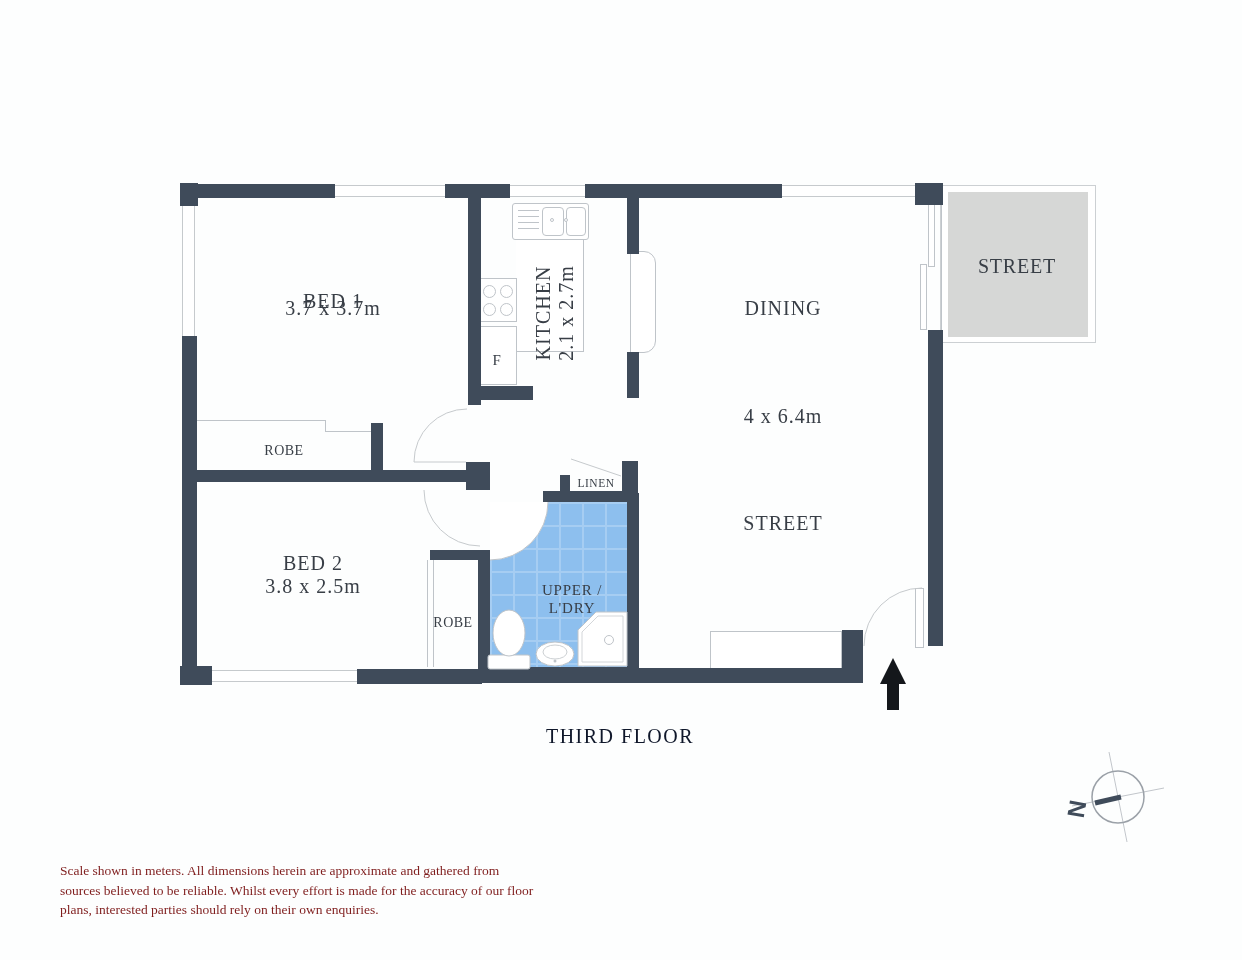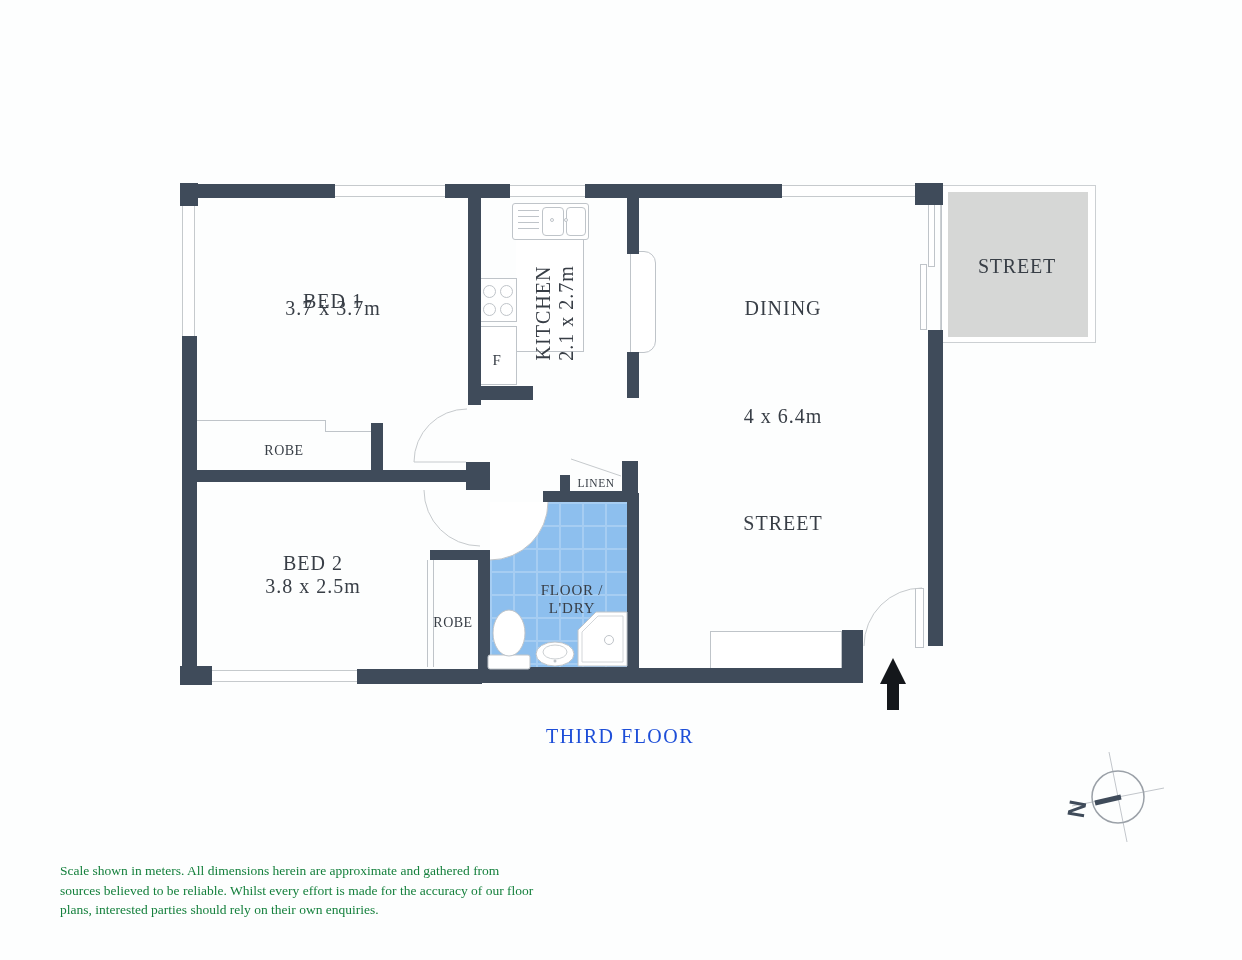--- a/index.html
+++ b/index.html
@@ -20,21 +20,21 @@
   .tiles{position:absolute;background-color:#8dbfee;
          background-image:linear-gradient(#a6cdf2 2px, transparent 2px),
                           linear-gradient(90deg,#a6cdf2 2px, transparent 2px);
          background-size:23px 23px;}
   .balcony-fill{position:absolute;background:#d6d7d6;}
   .balcony-outline{position:absolute;border:1px solid #ccd0d3;background:#fff;}
   .burner{position:absolute;width:13px;height:13px;border:1px solid #bfc4c9;border-radius:50%;background:#fff;}
   .dot{position:absolute;width:4px;height:4px;border:1px solid #bfc4c9;border-radius:50%;background:#fff;}
   #overlay{position:absolute;left:0;top:0;pointer-events:none;}
   .addr{position:absolute;left:60px;top:827px;font-size:25px;color:#2d2d2d;letter-spacing:0.2px;}
-  .disc{position:absolute;left:60px;top:861px;font-size:13.5px;line-height:19.5px;color:#15803d;}
+  .disc{position:absolute;left:60px;top:861px;font-size:13.5px;line-height:19.5px;color:#7f1d1d;}
   .north{position:absolute;left:1068px;top:795px;font-size:24px;font-weight:bold;
          font-family:"Liberation Sans","DejaVu Sans",sans-serif;color:#3f4b5a;
          transform:rotate(100deg);}
 </style>
 </head>
 <body>
 
 <div id="canvas">
 
   <div class="balcony-outline" style="left:940px;top:185px;width:156px;height:158px;"></div>
@@ -139,28 +139,28 @@
   <div class="lbl lbl-lg" style="left:333px;top:301px;">BED 1</div>
   <div class="lbl lbl-lg" style="left:333px;top:308px;">3.7 x 3.7m</div>
   <div class="lbl lbl-lg" style="left:313px;top:563px;">BED 2</div>
   <div class="lbl lbl-lg" style="left:313px;top:586px;">3.8 x 2.5m</div>
   <div class="lbl lbl-lg rot" style="left:543px;top:313px;">KITCHEN</div>
   <div class="lbl lbl-lg rot" style="left:566px;top:313px;">2.1 x 2.7m</div>
   <div class="lbl lbl-lg" style="left:783px;top:308px;">DINING</div>
   <div class="lbl lbl-lg" style="left:783px;top:416px;">4 x 6.4m</div>
   <div class="lbl lbl-lg" style="left:783px;top:523px;">STREET</div>
   <div class="lbl lbl-lg" style="left:1017px;top:266px;letter-spacing:0.8px;">STREET</div>
-  <div class="lbl lbl-md" style="left:572px;top:590px;">FLOOR /</div>
+  <div class="lbl lbl-md" style="left:572px;top:590px;">UPPER /</div>
   <div class="lbl lbl-md" style="left:572px;top:608px;">L'DRY</div>
   <div class="lbl lbl-sm" style="left:284px;top:451px;">ROBE</div>
   <div class="lbl lbl-sm" style="left:453px;top:623px;">ROBE</div>
   <div class="lbl lbl-xs" style="left:596px;top:483px;">LINEN</div>
   <div class="lbl lbl-md" style="left:497px;top:360px;">F</div>
 
-  <div class="lbl" style="left:620px;top:736px;font-size:20px;letter-spacing:1.5px;color:#1d4ed8;">THIRD FLOOR</div>
+  <div class="lbl" style="left:620px;top:736px;font-size:20px;letter-spacing:1.5px;color:#0f172a;">THIRD FLOOR</div>
 
   <div class="north">N</div>
 
   <div class="disc">
     <div>Scale shown in meters. All dimensions herein are approximate and gathered from</div>
     <div>sources believed to be  reliable. Whilst every effort is made for the accuracy of our floor</div>
     <div>plans, interested parties should rely on their own enquiries.</div>
   </div>
 
 </div>

